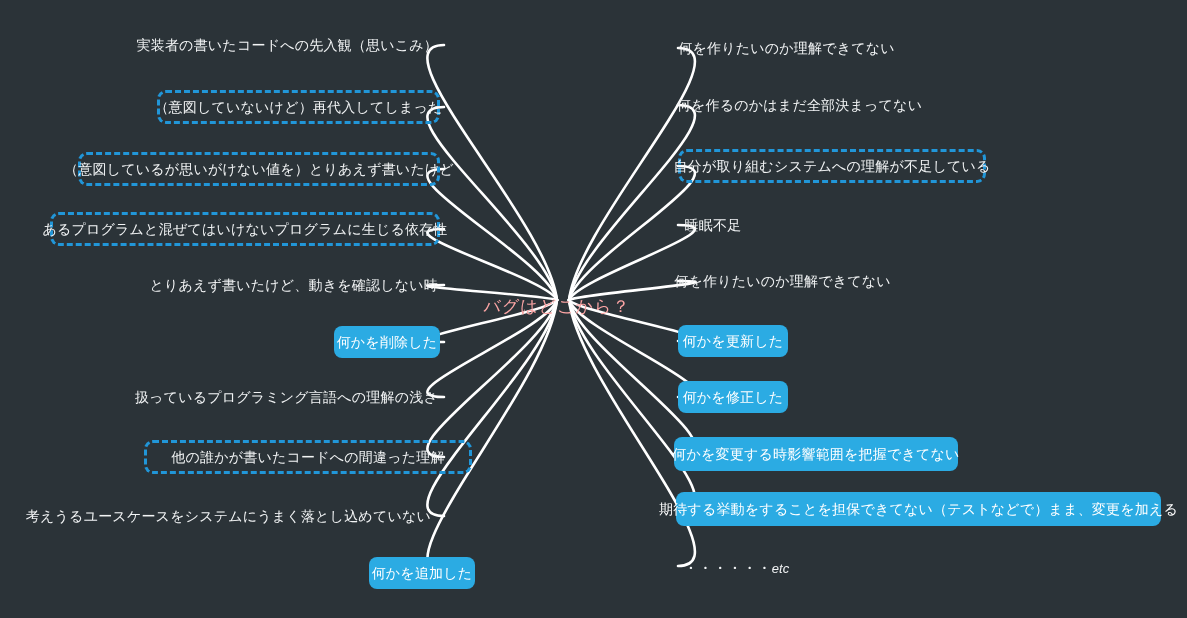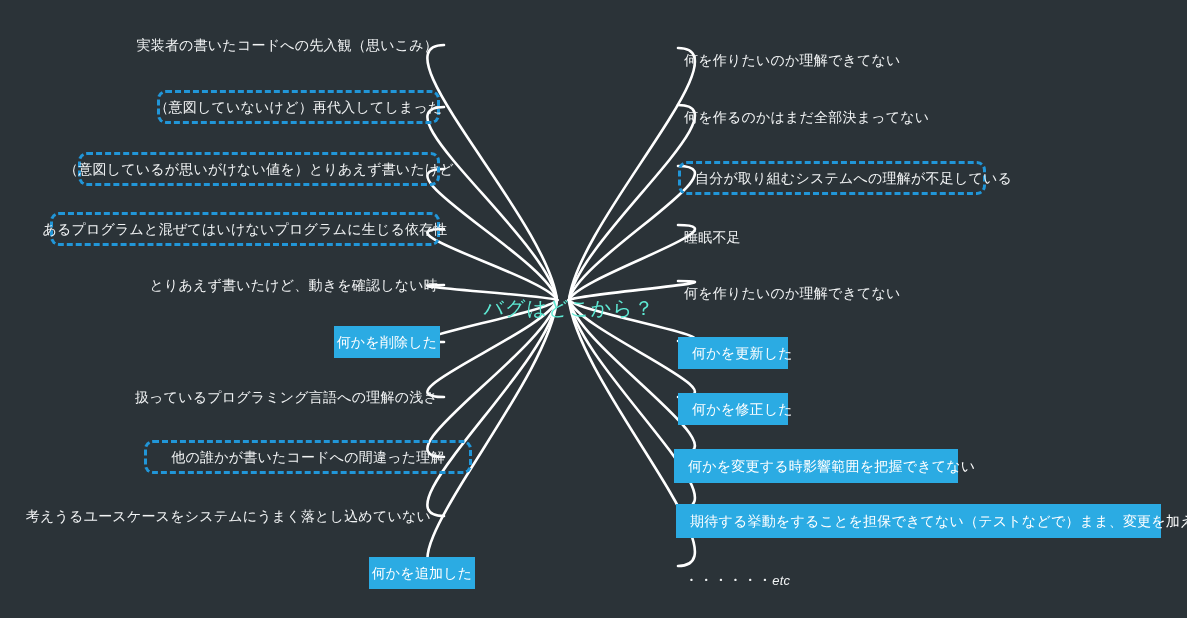--- a/index.html
+++ b/index.html
@@ -41,38 +41,37 @@
     border: none;
     padding: 0;
   }
   .node.dashed {
     border: 3px dashed #2196d8;
     border-radius: 9px;
     padding: 0 14px;
   }
   .node.filled {
     background: #2babe3;
-    border-radius: 0;
+    border-radius: 8px;
     padding: 0 14px;
     color: #ffffff;
   }
   .node.right {
-    justify-content: flex-start;
-    margin-top: 12px;
+    justify-content: center;
   }
   .node.left {
     justify-content: flex-end;
   }
   .node.left.dashed, .node.left.filled {
     justify-content: center;
   }
   #center-title {
     position: absolute;
-    color: #5eead4;
-    font-size: 20px;
+    color: #fca5a5;
+    font-size: 17px;
     letter-spacing: 1px;
     white-space: nowrap;
   }
   .etc-node {
     font-size: 14.5px;
     color: #f2f4f5;
   }
   .etc-node .etc-word {
     font-style: italic;
     font-weight: normal;

